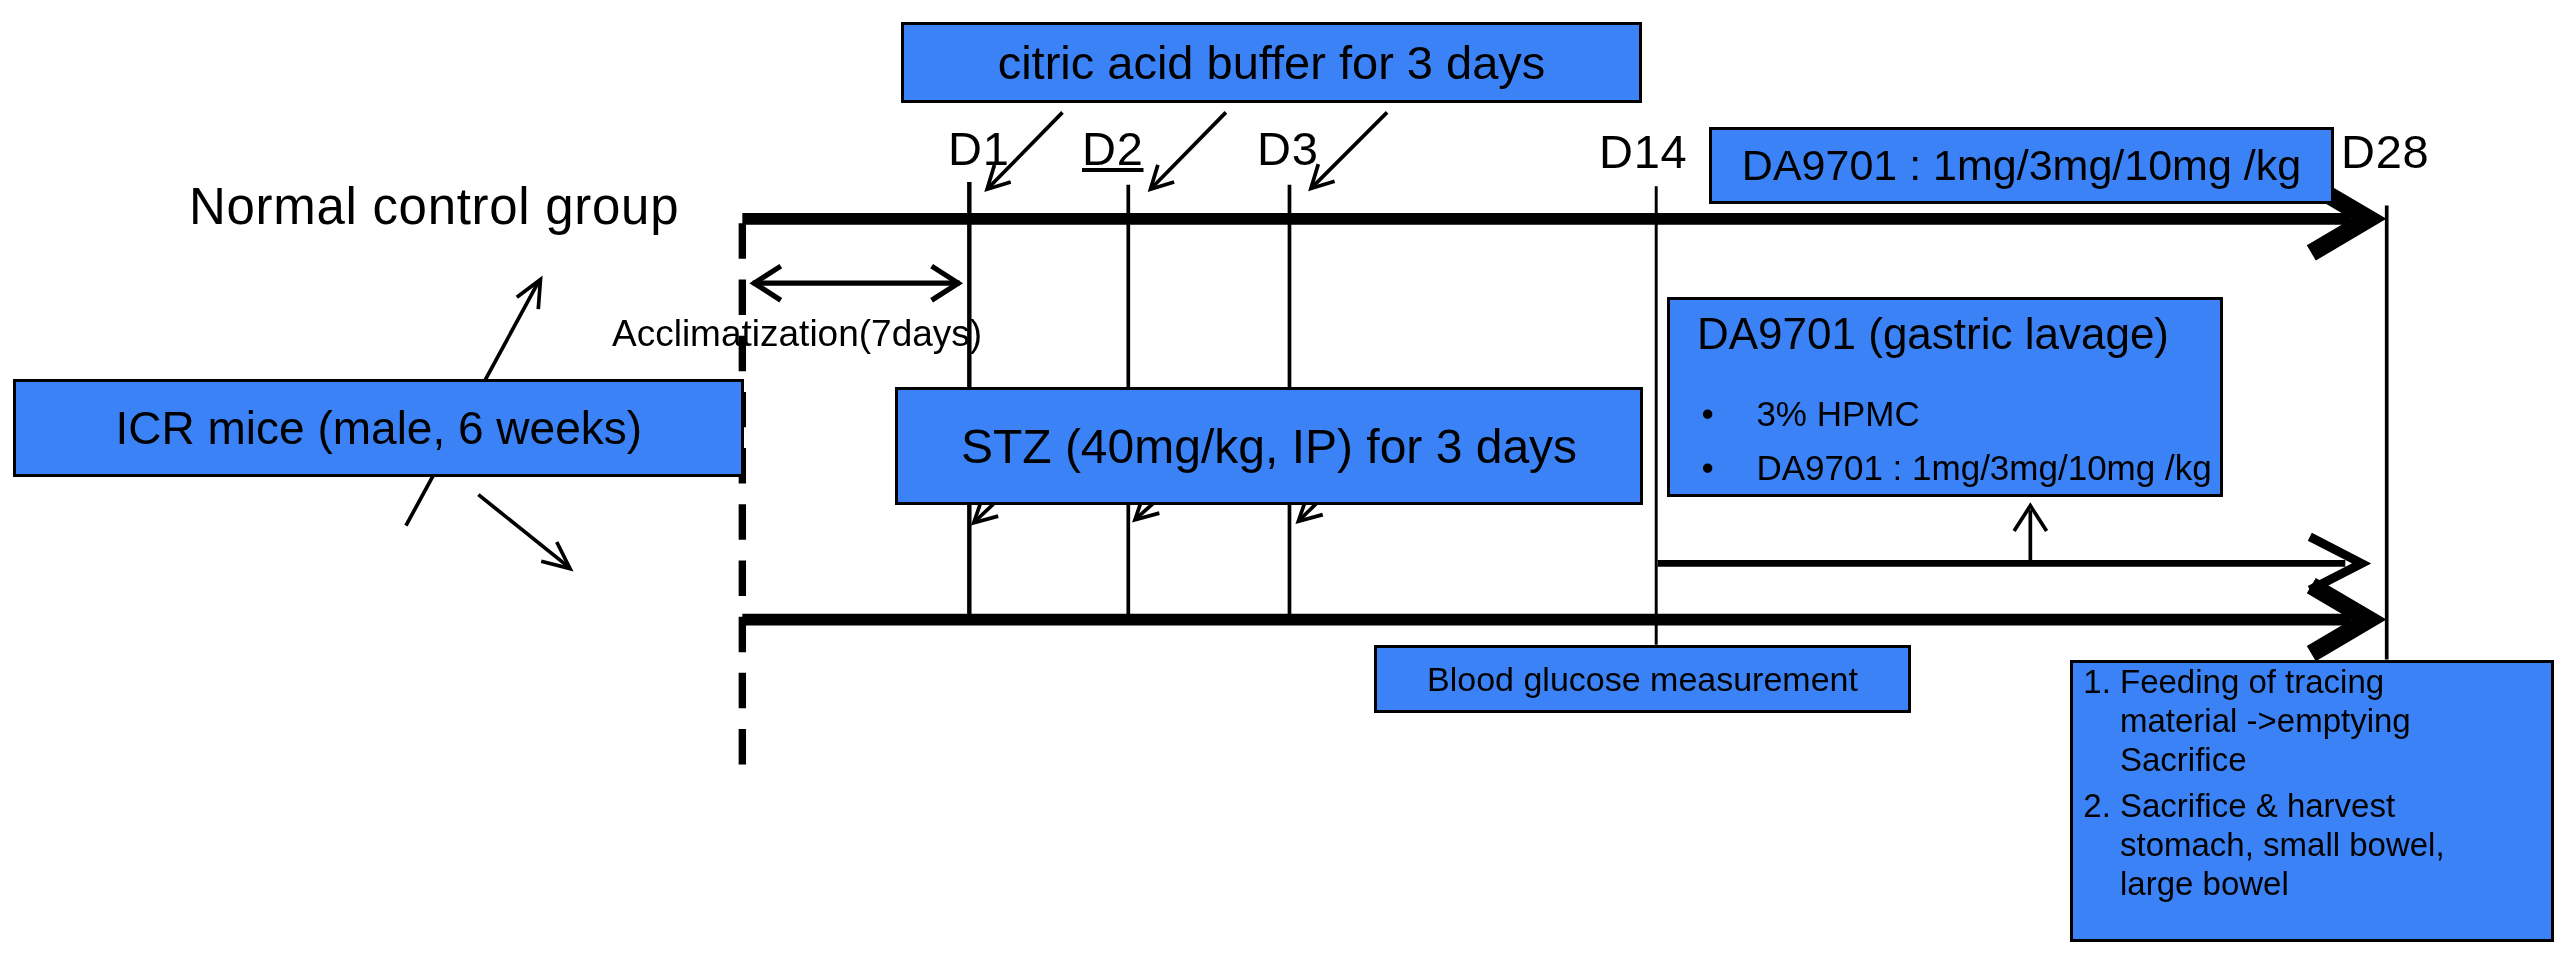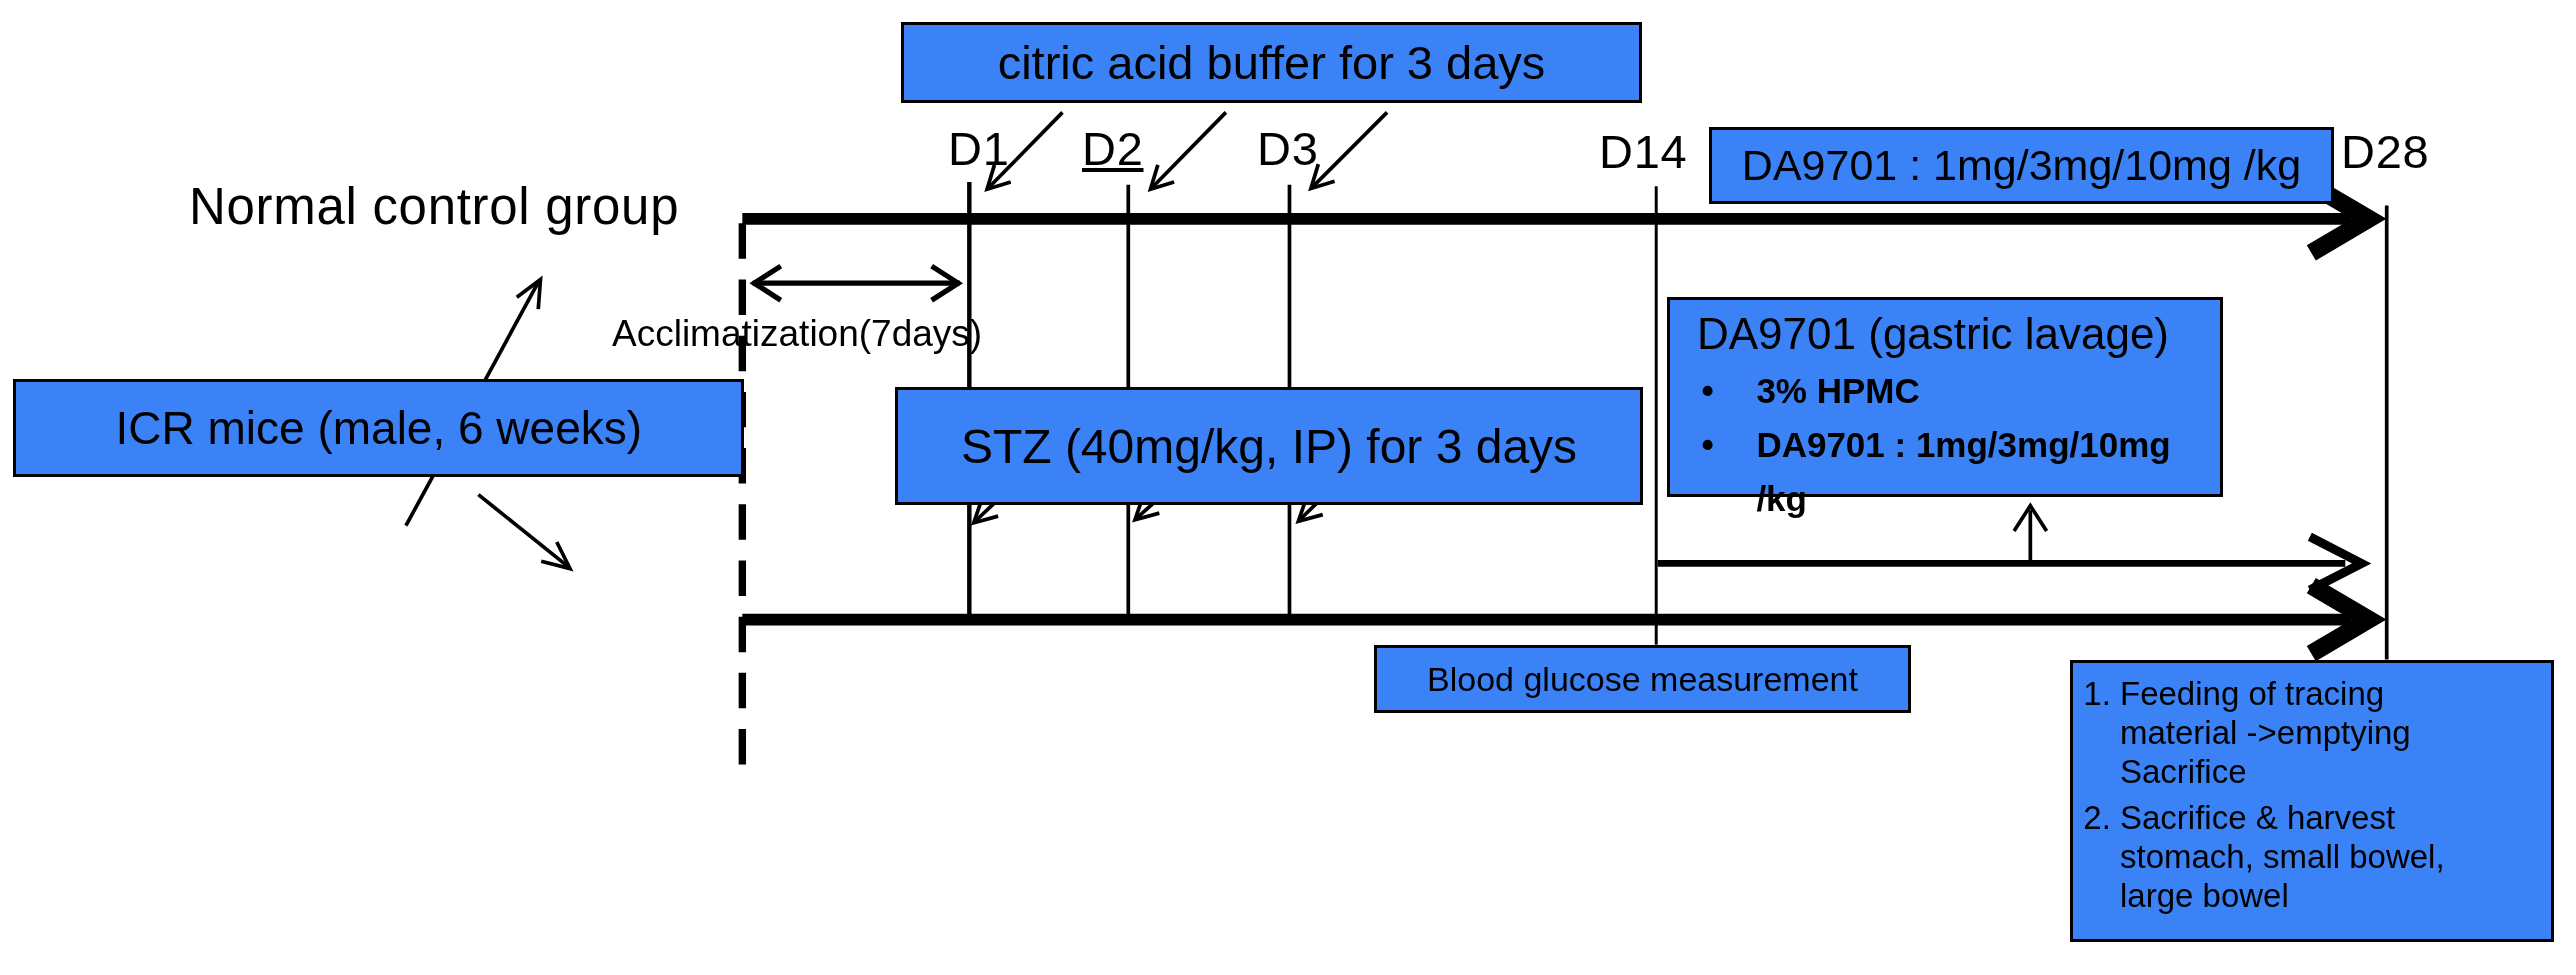--- a/index.html
+++ b/index.html
@@ -16,28 +16,28 @@
   .b4{border-width:3px;}
   #citric-box{left:901px;top:22px;width:741px;height:81px;font-size:47px;}
   #top-dose-box{left:1709px;top:127px;width:625px;height:77px;font-size:43px;}
   #icr-box{left:13.3px;top:379px;width:731px;height:98px;font-size:46px;}
   #stz-box{left:895px;top:387px;width:748px;height:118px;font-size:48px;}
   #gastric-box{
     left:1667px;top:297px;width:556px;height:200px;
     display:block;text-align:left;padding:10.4px 0 0 27px;
   }
   #gastric-title{font-size:44px;line-height:1.1;}
-  #gastric-bullets{margin-top:5px;font-weight:bold;}
+  #gastric-bullets{margin-top:28px;}
   .bullet-row{display:flex;font-size:35px;line-height:1.55;}
   .bullet-row .dot{width:55px;flex:0 0 55px;text-align:left;padding-left:4.4px;}
   .bullet-row .dot::before{content:"\2022";}
   #blood-box{left:1374px;top:645px;width:537px;height:68px;font-size:34px;}
   #end-box{
     left:2070px;top:660px;width:484px;height:282px;
-    display:block;text-align:left;font-size:33px;padding-top:12px;
+    display:block;text-align:left;font-size:33px;
   }
   #end-box ol{margin:0;padding-left:47px;}
   #end-box li{max-width:348px;line-height:1.18;margin-bottom:7.4px;}
   #normal-label{left:189px;top:177px;font-size:51px;}
   #stz-group-label{left:164px;top:581px;font-size:49px;letter-spacing:1.5px;}
   #acclim-label{left:612px;top:313px;font-size:37px;letter-spacing:0;}
   .day{font-size:47px;top:121px;}
   #day-d1{left:948px;}
   #day-d2{left:1082px;text-decoration:underline;}
   #day-d3{left:1257px;}

